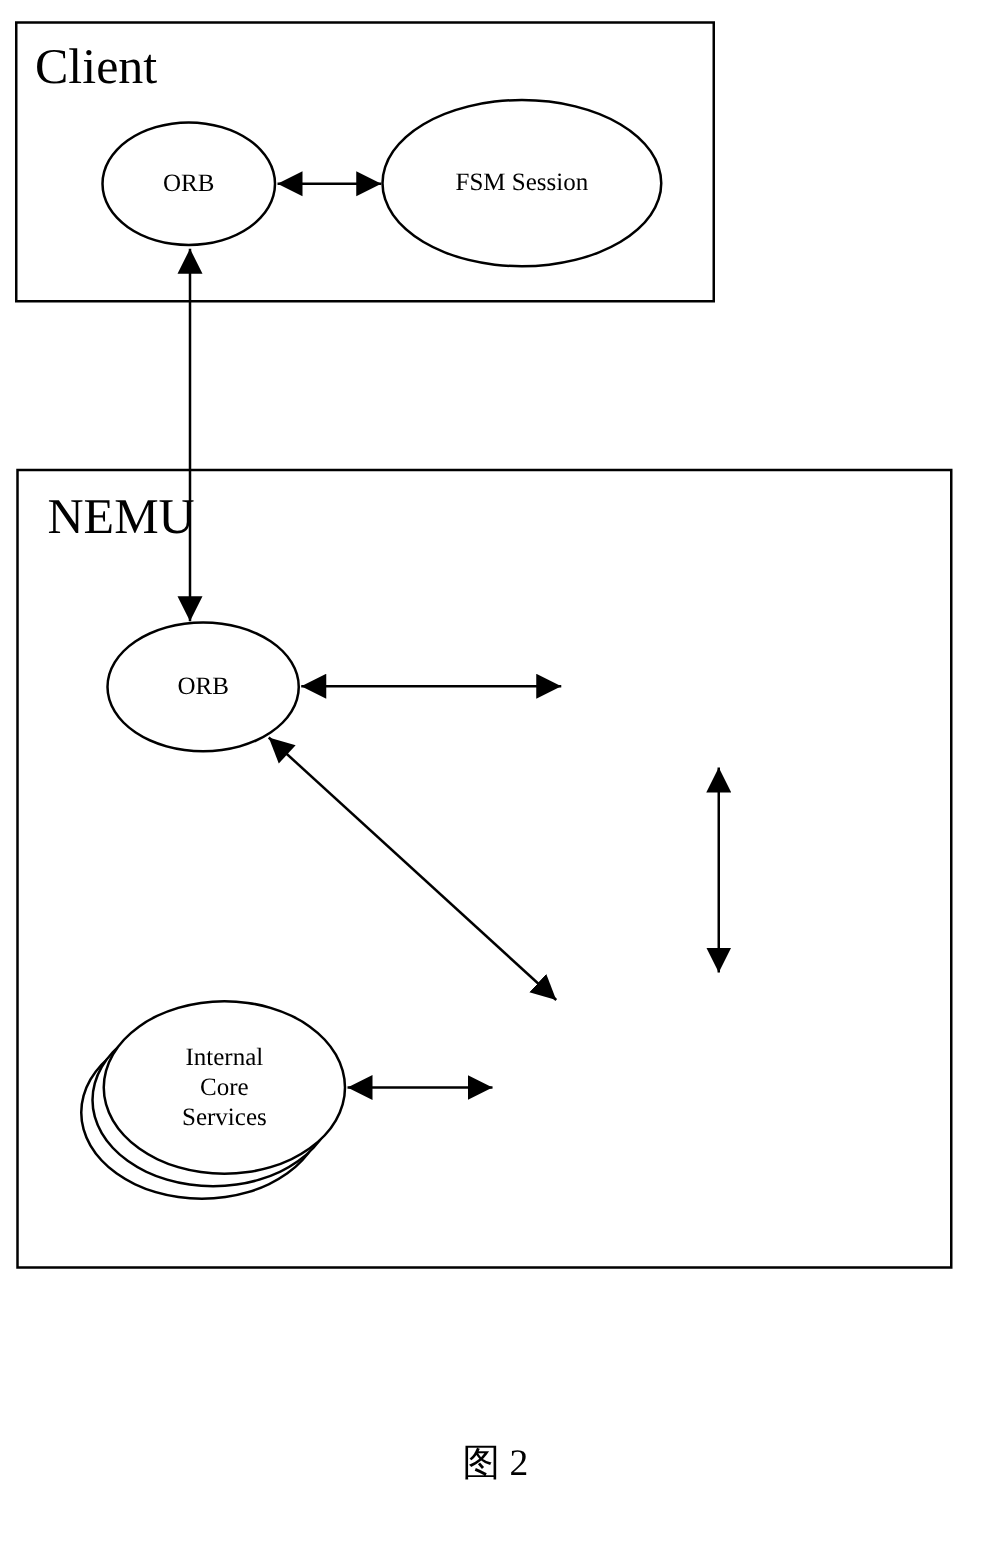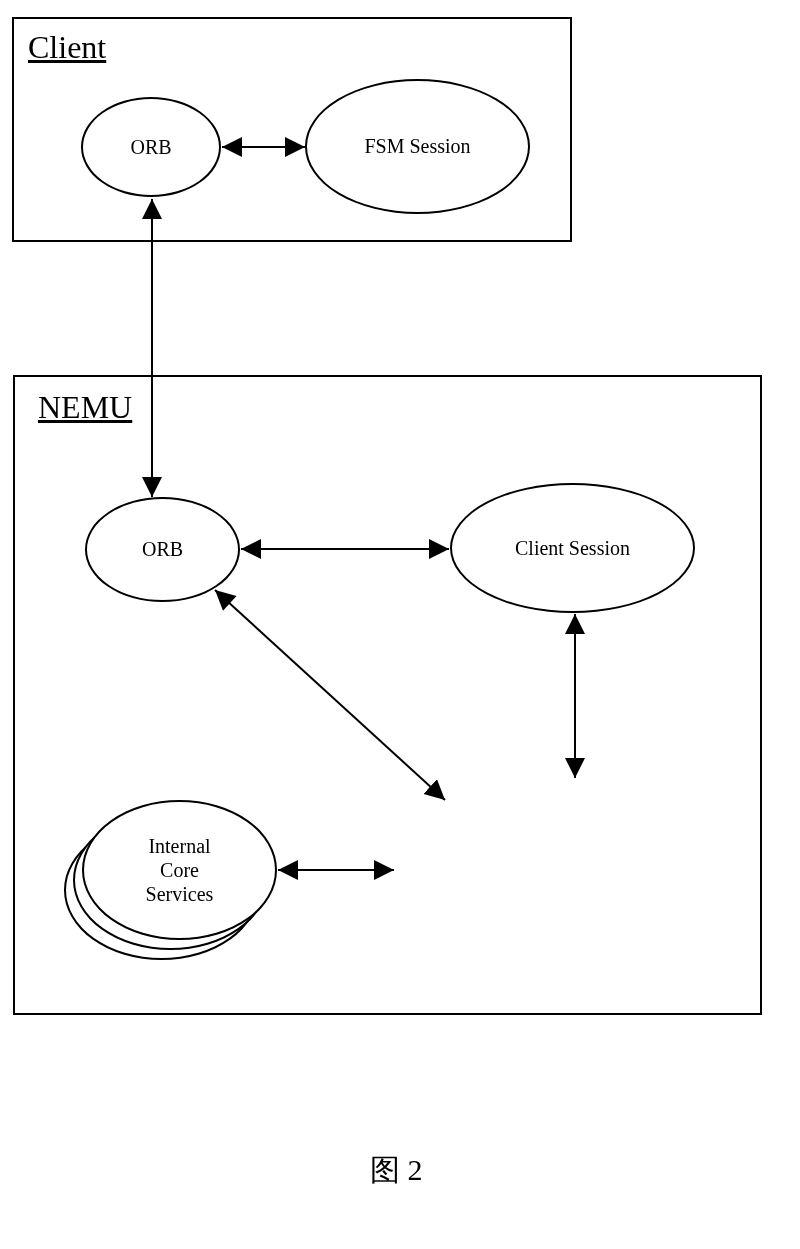--- a/index.html
+++ b/index.html
@@ -19,23 +19,22 @@
       width: 100%;
       height: 100%;
     }
     .box {
       position: absolute;
       border: 2px solid #000;
       background: #ffffff;
     }
     .box-label {
       position: absolute;
-      font-size: 32px;
+      font-size: 40px;
       color: #000;
-      text-decoration: underline;
     }
     .node {
       position: absolute;
       border: 2px solid #000;
       border-radius: 50%;
       display: flex;
       align-items: center;
       justify-content: center;
       text-align: center;
       font-size: 20px;
@@ -75,23 +74,20 @@
   </div>
 
   <div class="box" style="left: 13px; top: 375px; width: 749px; height: 640px;">
     <span class="box-label" style="left: 23px; top: 12px;">NEMU</span>
   </div>
 
   <div class="node" style="left: 85px; top: 497px; width: 155px; height: 105px;">
     <span>ORB</span>
   </div>
 
-  <div class="node" style="left: 450px; top: 483px; width: 245px; height: 130px;">
-    <span>Client Session</span>
-  </div>
 
   <div class="stacked-back" style="left: 64px; top: 820px; width: 195px; height: 140px;"></div>
   <div class="stacked-back" style="left: 73px; top: 810px; width: 195px; height: 140px;"></div>
   <div class="node" style="left: 82px; top: 800px; width: 195px; height: 140px; white-space: pre-line; line-height: 1.2;">
     <span>Internal
 Core
 Services</span>
   </div>
 
 

